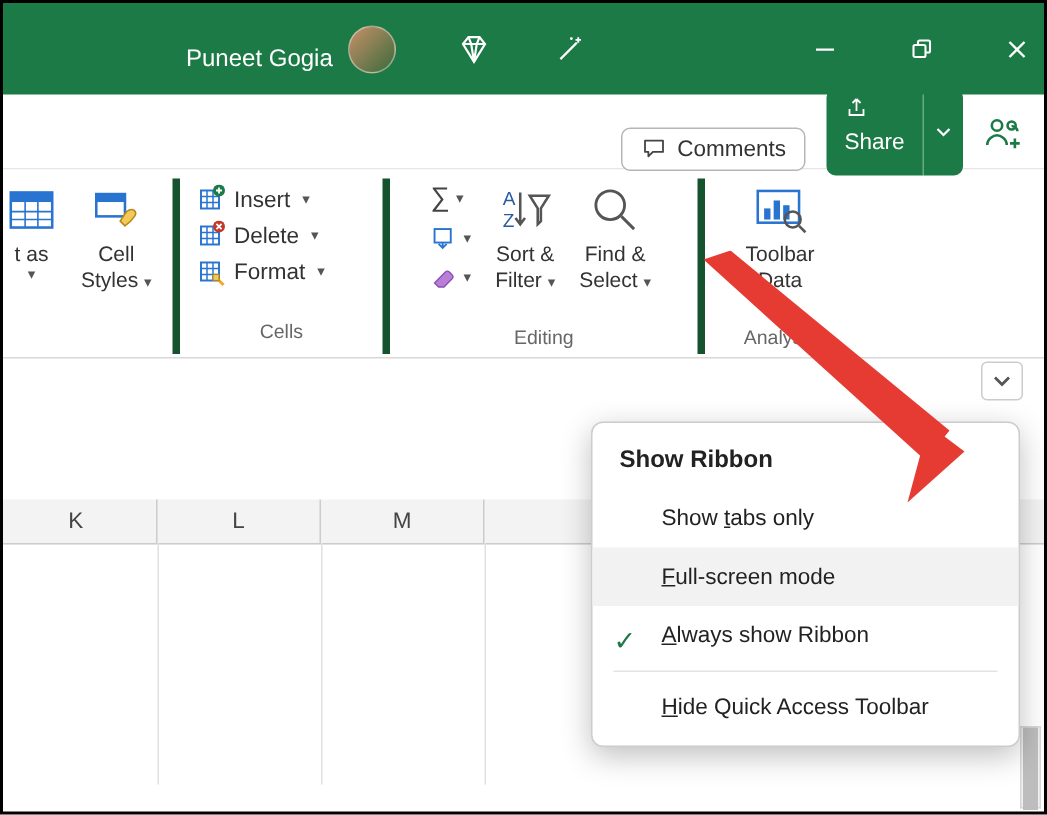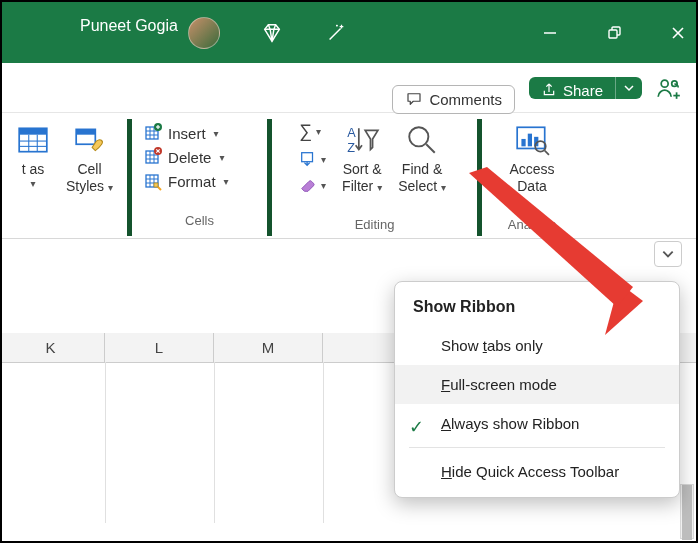--- a/index.html
+++ b/index.html
@@ -1,33 +1,33 @@
 <!DOCTYPE html>
 <html><head>
 <meta charset="utf-8">
 <style>
   * { box-sizing: border-box; margin: 0; padding: 0; font-family: "Segoe UI", sans-serif; }
   body { background: #fff; }
   .frame { width: 698px; height: 543px; border: 2px solid #000; position: relative; overflow: hidden; background: #fff; }
 
   
   .titlebar { height: 61px; background: #1b7a45; display: flex; align-items: center; padding: 0 8px; position: relative; }
-  .user-area { display:flex; align-items:flex-start; margin-left:70px; gap:10px; }
+  .user-area { display:flex; align-items:flex-end; margin-left:114px; gap:10px; }
   .username { color: #fff; font-size: 16px; }
   .avatar { width:32px; height:32px; border-radius:50%; background: linear-gradient(135deg,#c7906a,#3a6a3a); border:1px solid rgba(255,255,255,.4); }
   .title-icons { display:flex; align-items:center; gap:40px; margin-left:40px; }
   .title-icons .tbtn { color:#fff; display:flex; align-items:center; justify-content:center; width:24px; height:24px; }
   .winctl { position:absolute; right:10px; top:0; bottom:0; display:flex; align-items:center; gap:48px; }
   .winctl .tbtn { color:#fff; }
 
   
   .secondbar { height:50px; display:flex; align-items:center; justify-content:flex-end; gap:14px; padding:0 14px; border-bottom:1px solid #e6e6e6; background:#fff; }
   .comments-btn { border:1px solid #b5b5b5; border-radius:6px; padding:4px 12px 5px; display:flex; align-items:center; gap:6px; font-size:15px; color:#333; background:#fff;margin-top:24px; }
   .share-btn { background:#1b7a45; color:#fff; border-radius:6px; display:flex; align-items:center; font-size:15px; }
-  .share-main { padding:5px 12px 0; display:flex; align-items:center; gap:6px; border-right:1px solid rgba(255,255,255,.35); }
+  .share-main { padding:5px 12px 14px; display:flex; align-items:flex-start; gap:6px; border-right:1px solid rgba(255,255,255,.35);flex-direction:column; }
   .share-caret { padding:0 8px; }
   .people-icon { color:#1b7a45; }
 
   
   .ribbon { background:#fff; border-bottom:1px solid #d8d8d8; padding:6px 0 2px; display:flex; }
   .grp { border-right:5px solid #14532d; padding:0 10px; text-align:center; }
   .grp:last-child { border-right:none; }
   .grp-row { display:flex; align-items:flex-start; gap:8px; justify-content:center;}
   .big-btn { display:flex; flex-direction:column; align-items:center; font-size:14px; color:#333; line-height:1.2; padding:2px 4px 0; }
   .big-btn .ic { height:38px; display:flex; align-items:center; justify-content:center; margin-bottom:2px; }
@@ -136,21 +136,21 @@
           <circle cx="17" cy="8" r="2.5"></circle>
           <path d="M20.5 11.5 a3 3 0 0 0 -3.5 -3"></path>
           <line x1="19" y1="16" x2="19" y2="22"></line>
           <line x1="16" y1="19" x2="22" y2="19"></line>
         </svg>
     </span>
   </div>
 
   <div class="ribbon">
 
-    <div class="grp" style="padding-left:16px; text-align:right; min-width:90px;">
+    <div class="grp" style="padding-left:4px; text-align:right; min-width:90px;">
       <div class="grp-row">
         <div class="big-btn" style="margin-left:-6px;">
           <span class="ic">
             <svg width="34" height="34" viewBox="0 0 32 32">
                 <rect x="3" y="5" width="26" height="22" fill="none" stroke="#2874d0" stroke-width="1.6"></rect>
                 <rect x="3" y="5" width="26" height="6" fill="#2874d0"></rect>
                 <line x1="3" y1="17" x2="29" y2="17" stroke="#2874d0"></line>
                 <line x1="3" y1="22" x2="29" y2="22" stroke="#2874d0"></line>
                 <line x1="12" y1="11" x2="12" y2="27" stroke="#2874d0"></line>
                 <line x1="20" y1="11" x2="20" y2="27" stroke="#2874d0"></line>
@@ -274,21 +274,21 @@
           <span class="ic">
             <svg width="36" height="36" viewBox="0 0 34 34">
                 <rect x="3" y="5" width="26" height="20" fill="none" stroke="#2874d0" stroke-width="1.6"></rect>
                 <rect x="7" y="16" width="4" height="7" fill="#2874d0"></rect>
                 <rect x="13" y="11" width="4" height="12" fill="#2874d0"></rect>
                 <rect x="19" y="14" width="4" height="9" fill="#2874d0"></rect>
                 <circle cx="25" cy="23" r="5" fill="none" stroke="#555" stroke-width="1.6"></circle>
                 <line x1="29" y1="27" x2="33" y2="31" stroke="#555" stroke-width="1.6"></line>
               </svg>
           </span>
-          <span>Access</span>
+          <span>Toolbar</span>
           <span>Data</span>
         </div>
       </div>
       <div class="grp-label">Analysis</div>
     </div>
   </div>
 
   <div class="ribbon-collapse">
     <svg width="14" height="14" viewBox="0 0 12 12">
         <path d="M2 4 L6 8 L10 4" fill="none" stroke="#555" stroke-width="1.6"></path>

